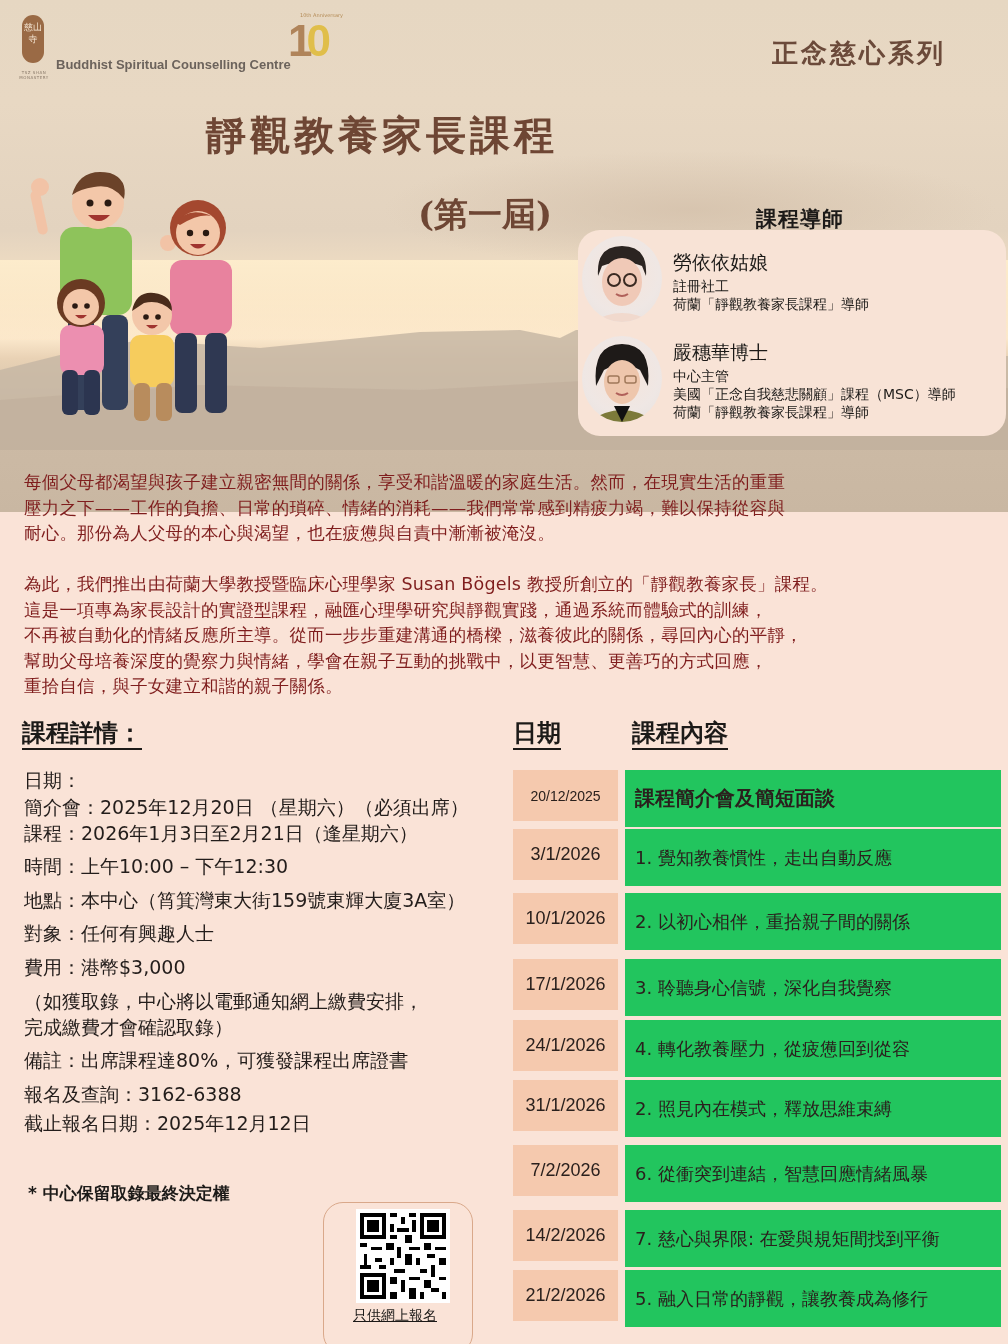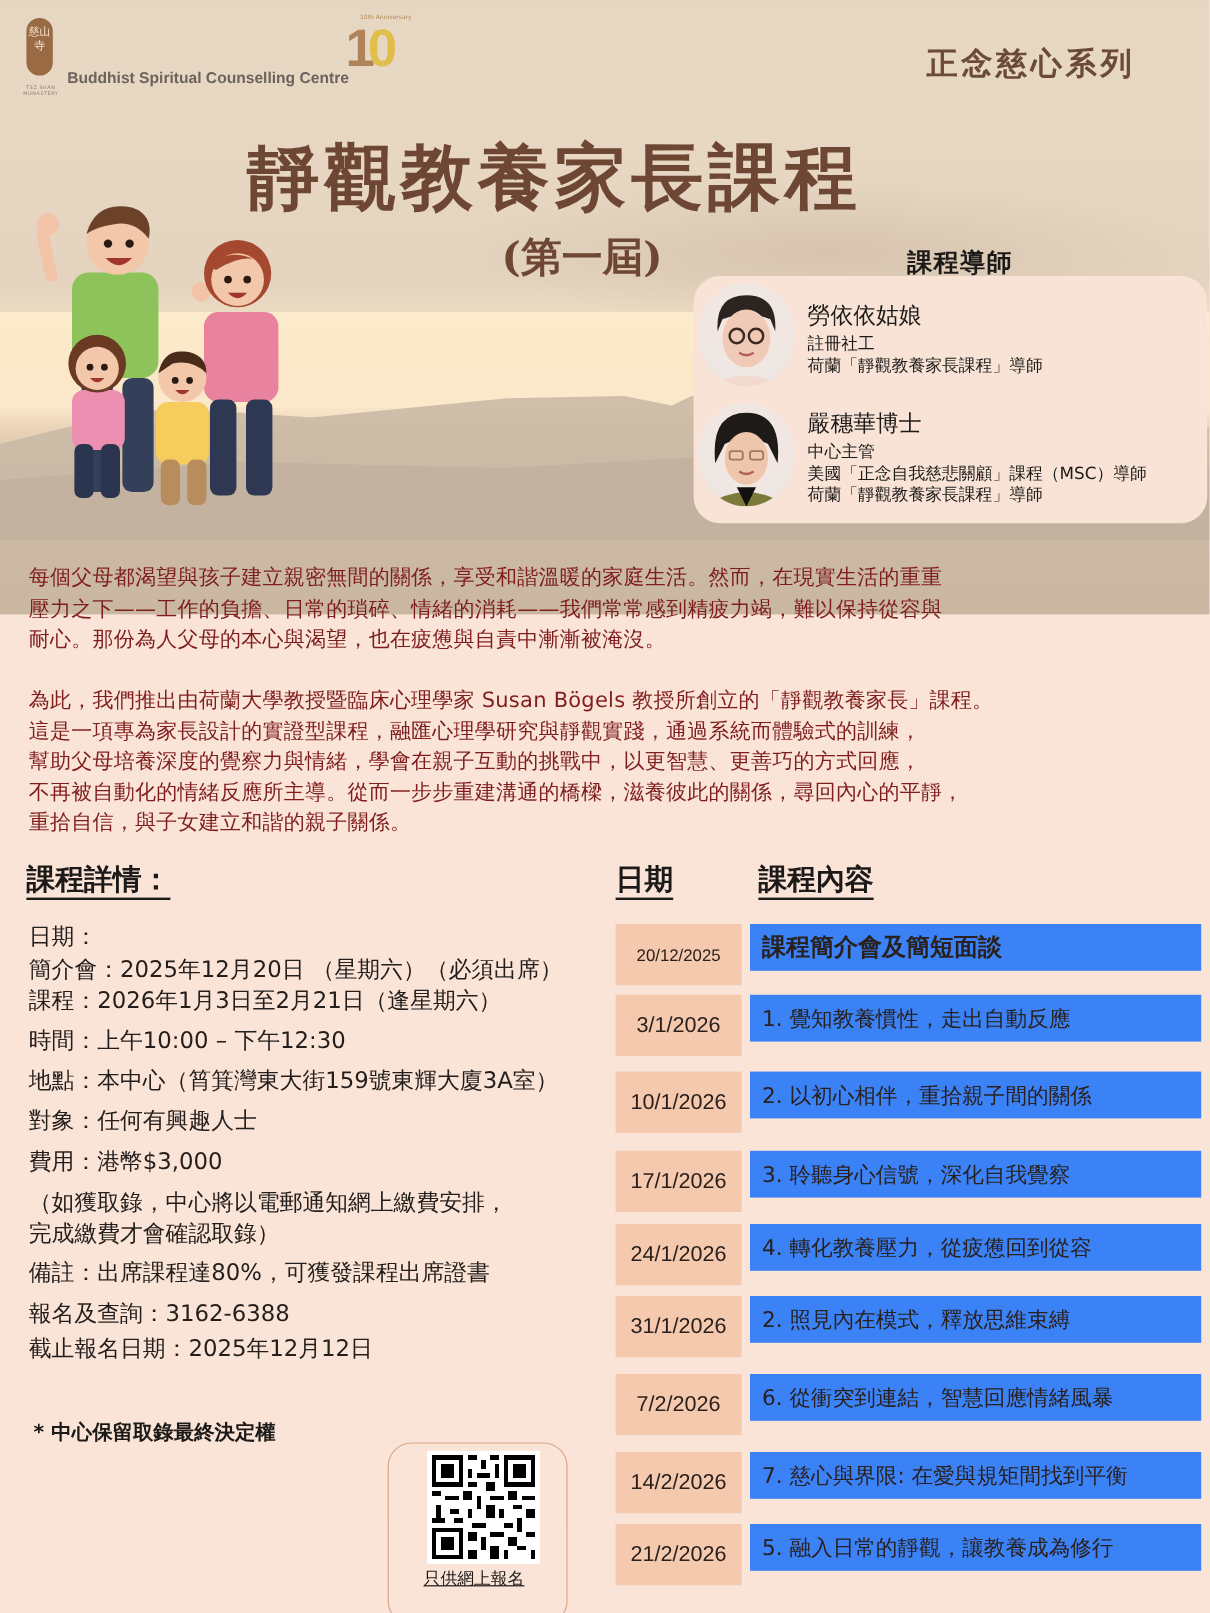--- a/index.html
+++ b/index.html
@@ -39,21 +39,21 @@
   }
   .anniv { position:absolute; left:288px; top:12px; width:60px; height:56px;text-align:right; }
   .anniv-small { position:absolute; left:12px; top:0; font-size:5px; color:#b38a55; white-space:nowrap; }
   .anniv-num { position:absolute; left:0; top:4px; font-size:44px; font-weight:bold; color:#b0845a;
     font-family:"Liberation Sans", sans-serif; letter-spacing:-6px; }
   .anniv-num span { color:#e0be4a; }
   .series {
     position:absolute; left:772px; top:36px; font-size:26px; font-weight:bold; color:#6b4a3a; letter-spacing:3px;
   }
   .main-title {
-    position:absolute; left:206px; top:108px; font-size:60px; font-weight:bold; color:#6e4634; letter-spacing:4px;
+    position:absolute; left:206px; top:108px; font-size:40px; font-weight:bold; color:#6e4634; letter-spacing:4px;
     font-family:"DejaVu Serif", serif;
   }
   .sub-title {
     position:absolute; left:418px; top:192px; font-size:34px; font-weight:bold; color:#6e4634;
     font-family:"DejaVu Serif", serif;
   }
   
   .family { position:absolute; left:20px; top:165px; width:230px; height:265px; }
   
   .instr-heading {
@@ -95,21 +95,21 @@
   }
   
   .sched-row { position:absolute; left:513px; width:488px; height:51px; }
   .sched-date {
     position:absolute; left:0; top:0; width:105px; height:51px; background:#f5c9ae;
     display:flex; align-items:center; justify-content:center; font-size:18px; color:#2a201d;
     font-family:"Liberation Sans", sans-serif;
   }
   .sched-date.small { font-size:14px; }
   .sched-content {
-    position:absolute; left:112px; top:0; width:376px; height:39px; background:#3b82f6;
+    position:absolute; left:112px; top:0; width:376px; height:57px; background:#22c55e;
     display:flex; align-items:center; padding-left:10px; font-size:18px; color:#2a201d; white-space:nowrap;
   }
   .sched-content.bold { font-weight:bold; font-size:20px; }
 </style>
 </head>
 <body>
 
 <div class="banner">
   <div class="cloud1"></div>
   <div class="sunglow"></div>
@@ -212,22 +212,22 @@
 </div>
 
 <div class="para" style="top:470px;">
   <div>每個父母都渴望與孩子建立親密無間的關係，享受和諧溫暖的家庭生活。然而，在現實生活的重重</div>
   <div>壓力之下——工作的負擔、日常的瑣碎、情緒的消耗——我們常常感到精疲力竭，難以保持從容與</div>
   <div>耐心。那份為人父母的本心與渴望，也在疲憊與自責中漸漸被淹沒。</div>
 </div>
 <div class="para" style="top:572px;">
   <div>為此，我們推出由荷蘭大學教授暨臨床心理學家 Susan Bögels 教授所創立的「靜觀教養家長」課程。</div>
   <div>這是一項專為家長設計的實證型課程，融匯心理學研究與靜觀實踐，通過系統而體驗式的訓練，</div>
+  <div>不再被自動化的情緒反應所主導。從而一步步重建溝通的橋樑，滋養彼此的關係，尋回內心的平靜，</div>
   <div>幫助父母培養深度的覺察力與情緒，學會在親子互動的挑戰中，以更智慧、更善巧的方式回應，</div>
-  <div>不再被自動化的情緒反應所主導。從而一步步重建溝通的橋樑，滋養彼此的關係，尋回內心的平靜，</div>
   <div>重拾自信，與子女建立和諧的親子關係。</div>
 </div>
 
 <div class="sec-head" style="left:22px; top:718px;">課程詳情：</div>
 <div class="details">
   <div style="position:absolute; top:0;">日期：</div>
   <div style="position:absolute; top:27px;">簡介會：2025年12月20日 （星期六）（必須出席）</div>
   <div style="position:absolute; top:53px;">課程：2026年1月3日至2月21日（逢星期六）</div>
   <div style="position:absolute; top:86px;">時間：上午10:00 – 下午12:30</div>
   <div style="position:absolute; top:120px;">地點：本中心（筲箕灣東大街159號東輝大廈3A室）</div>

